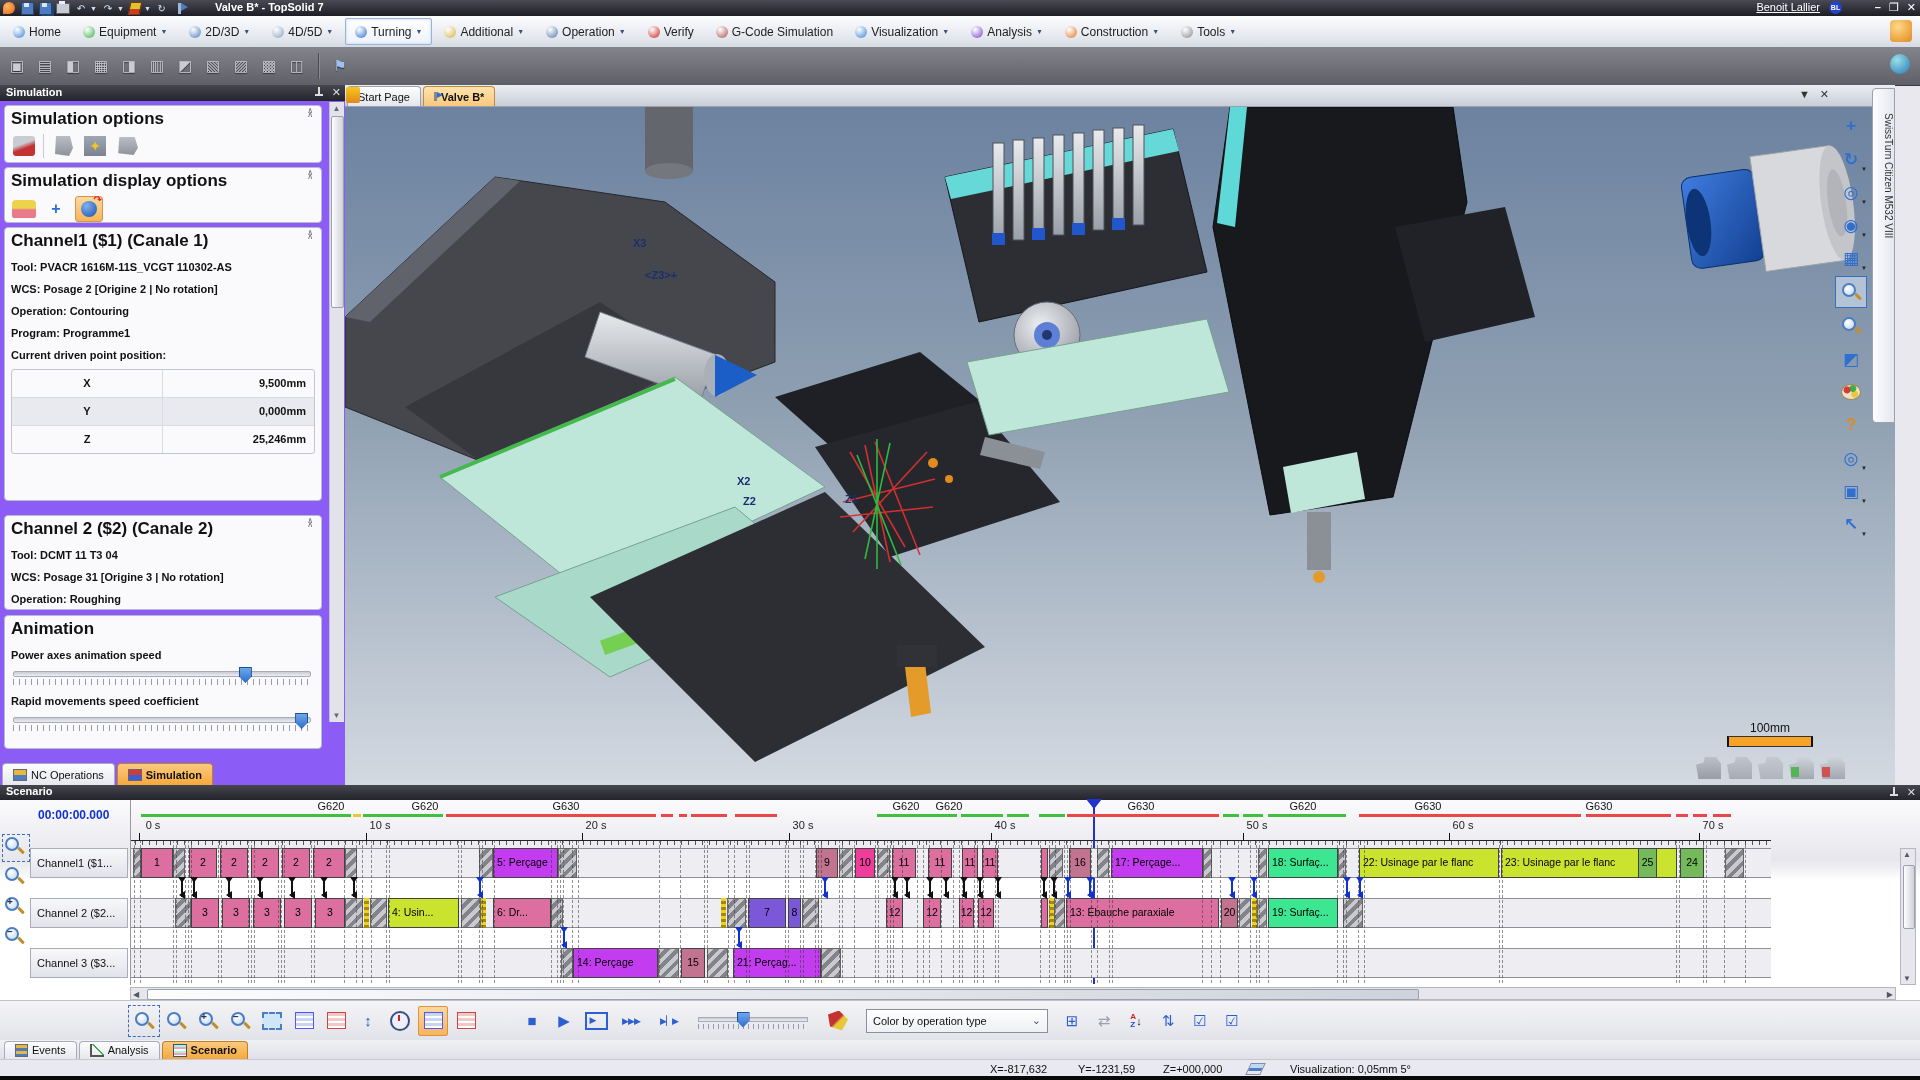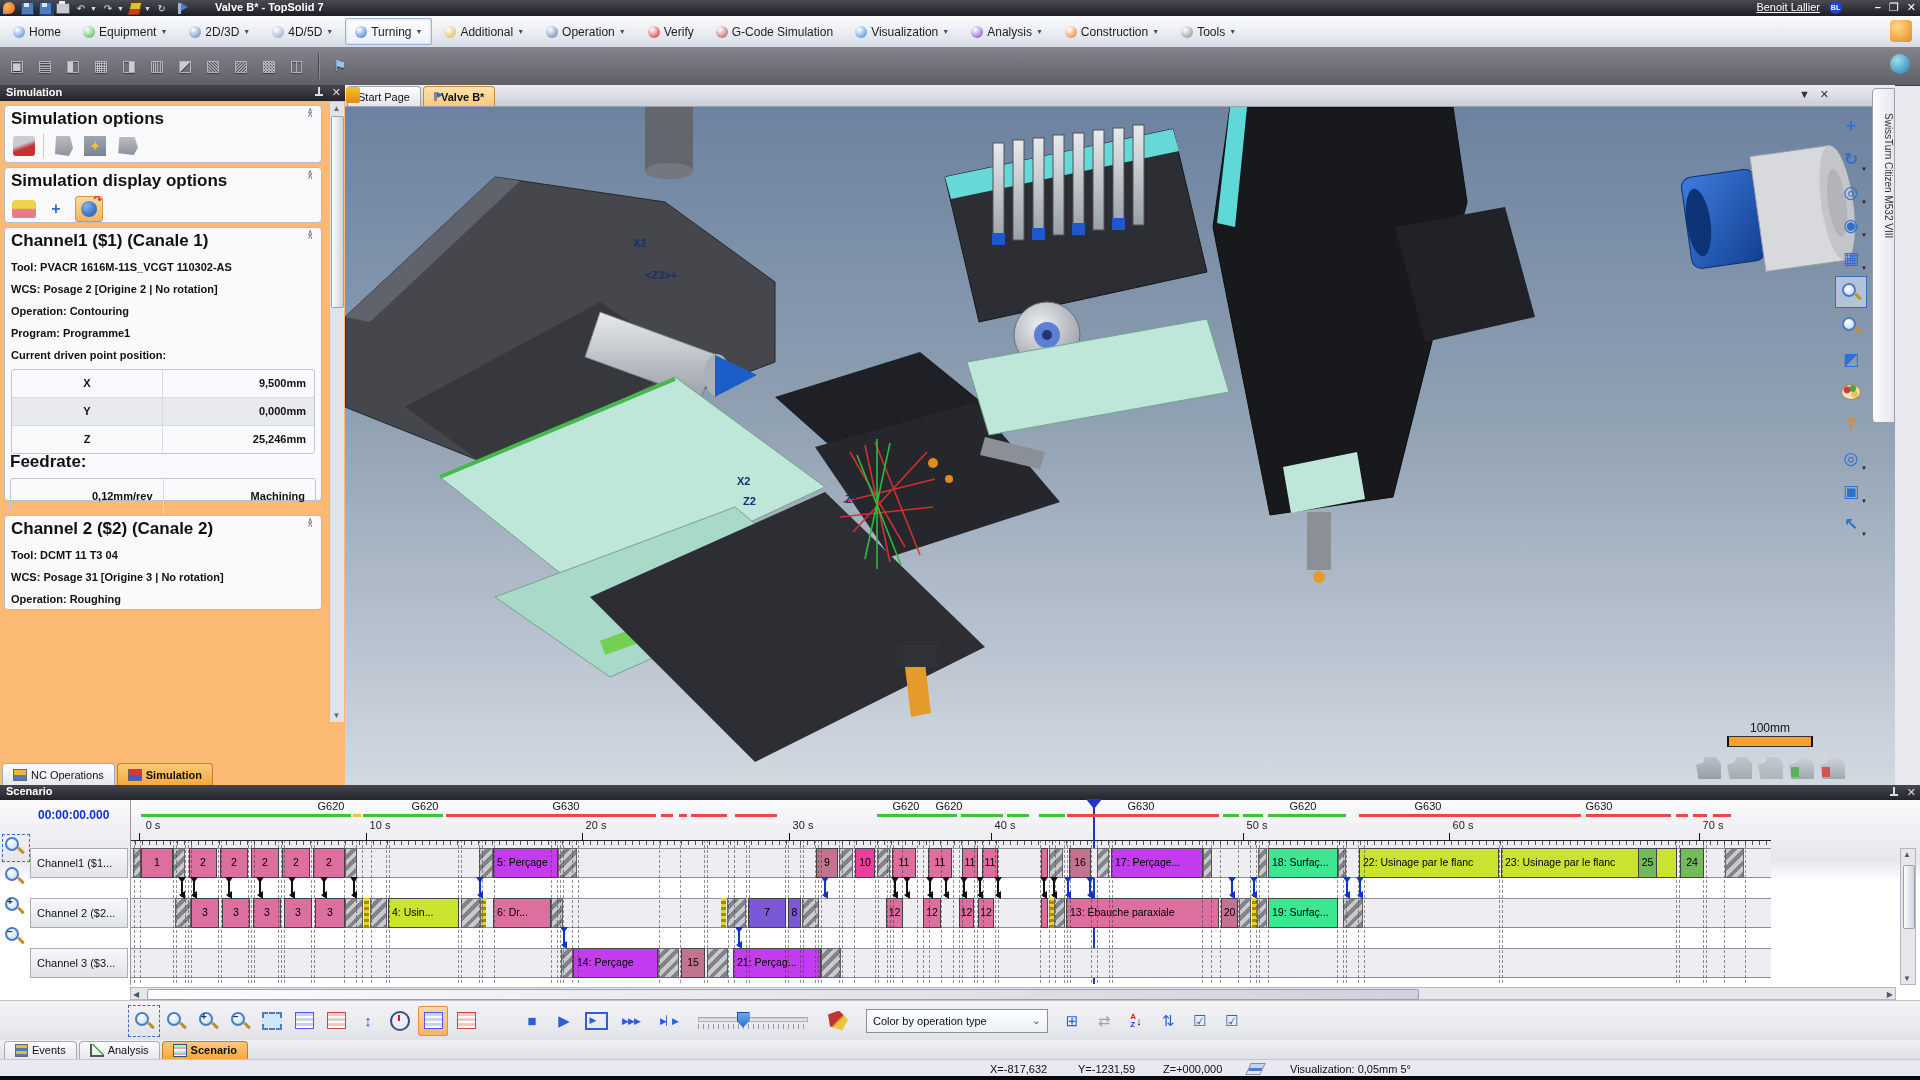--- a/index.html
+++ b/index.html
@@ -31,21 +31,21 @@
   .ricon{width:12px;height:12px;border-radius:50%;flex:0 0 auto;}
   .rdd{font-size:7px;color:#35507a;}
   #ribbon-extra{position:absolute;right:8px;top:20px;width:22px;height:22px;border-radius:4px;background:radial-gradient(circle at 35% 30%,#ffd98a,#e2891b);}
   
   #toolbar2{position:absolute;left:0;top:47px;width:1920px;height:38px;background:linear-gradient(#84848d,#5f5f68);border-bottom:1px solid #3c3c44;display:flex;align-items:center;gap:6px;padding-left:6px;}
   .t2icon{width:22px;height:24px;display:flex;align-items:center;justify-content:center;font-size:15px;color:#caccd2;text-shadow:0 1px 1px #2e2e34;}
   .t2sep{width:1px;height:26px;background:#4a4a52;margin:0 4px;box-shadow:1px 0 0 #8a8a93;}
   .t2flag{color:#9cc2ee;font-size:15px;}
   #toolbar2-extra{position:absolute;right:10px;top:54px;width:20px;height:20px;border-radius:50%;background:radial-gradient(circle at 35% 30%,#9adfe8,#2879b8);}
   
-  #simPanel{position:absolute;left:0;top:85px;width:345px;height:700px;background:#fdba74;border-right:5px solid #000000;}
+  #simPanel{position:absolute;left:0;top:85px;width:345px;height:700px;background:#8b5cf6;border-right:5px solid #000000;}
   #simHeader{position:absolute;left:0;top:0;width:345px;height:16px;background:linear-gradient(#46464f,#24242c);color:#fff;font-weight:bold;padding:1px 0 0 6px;box-sizing:border-box;}
   .hdrbtns{position:absolute;right:4px;top:1px;display:flex;gap:8px;color:#ddd;font-size:11px;}
   .pin{width:10px;height:12px;position:relative;}
   .pin::before{content:"";position:absolute;left:4px;top:1px;width:2px;height:7px;background:#ddd;}
   .pin::after{content:"";position:absolute;left:1px;top:8px;width:8px;height:2px;background:#ddd;}
   .panelbox{position:absolute;left:4px;width:318px;background:#fafafc;border:1px solid #b9bdc9;border-radius:4px;box-sizing:border-box;padding:3px 6px;}
   .pbtitle{font-weight:bold;font-size:17px;}
   .collapse{position:absolute;right:8px;top:3px;color:#667;font-size:8px;line-height:4px;text-align:center;}
   .iconrow{display:flex;align-items:center;gap:6px;margin-top:5px;}
   .simicon{width:26px;height:24px;border-radius:3px;display:flex;align-items:center;justify-content:center;position:relative;}
@@ -360,36 +360,42 @@
           <span class="axname">Y</span>
           <span class="axval">0,000mm</span>
         </div>
         <div class="axrow">
           <span class="axname">Z</span>
           <span class="axval">25,246mm</span>
         </div>
       </div>
     </div>
 
-    <div class="panelbox" style="top:364px;height:62px;border:none;background:transparent;">
-      <div class="pbtitle">Feedrate:</div>
-      <div class="feedbox">
-        <span class="feedcell">0,12mm/rev</span>
-        <span class="feedcell">Machining</span>
-      </div>
-    </div>
 
     <div class="panelbox" style="top:430px;height:95px;">
       <div class="pbtitle">Channel 2 ($2) (Canale 2)</div>
       <div class="collapse">∧<br>∧</div>
       <div class="kvline">Tool: DCMT 11 T3 04</div>
       <div class="kvline">WCS: Posage 31 [Origine 3 | No rotation]</div>
       <div class="kvline">Operation: Roughing</div>
     </div>
 
+    <div class="panelbox" style="top:530px;height:134px;">
+      <div class="pbtitle">Animation</div>
+      <div class="kvline">Power axes animation speed</div>
+      <div class="slider">
+          <span class="sthumb" id="thumb1" style="left: calc(78% - 6px);"></span>
+        </div>
+      <div class="sticks"></div>
+      <div class="kvline">Rapid movements speed coefficient</div>
+      <div class="slider">
+          <span class="sthumb" id="thumb2" style="left: calc(97% - 6px);"></span>
+        </div>
+      <div class="sticks"></div>
+    </div>
 
     <div id="simScroll">
       <div class="scrollarrow" style="top:0;">▲</div>
       <div class="scrollthumb" style="top:14px;height:190px;"></div>
       <div class="scrollarrow" style="bottom:0;">▼</div>
     </div>
 
     <div class="bottomtabs" style="left:2px;">
       <div class="btab">
         <span class="tabicon"></span>

